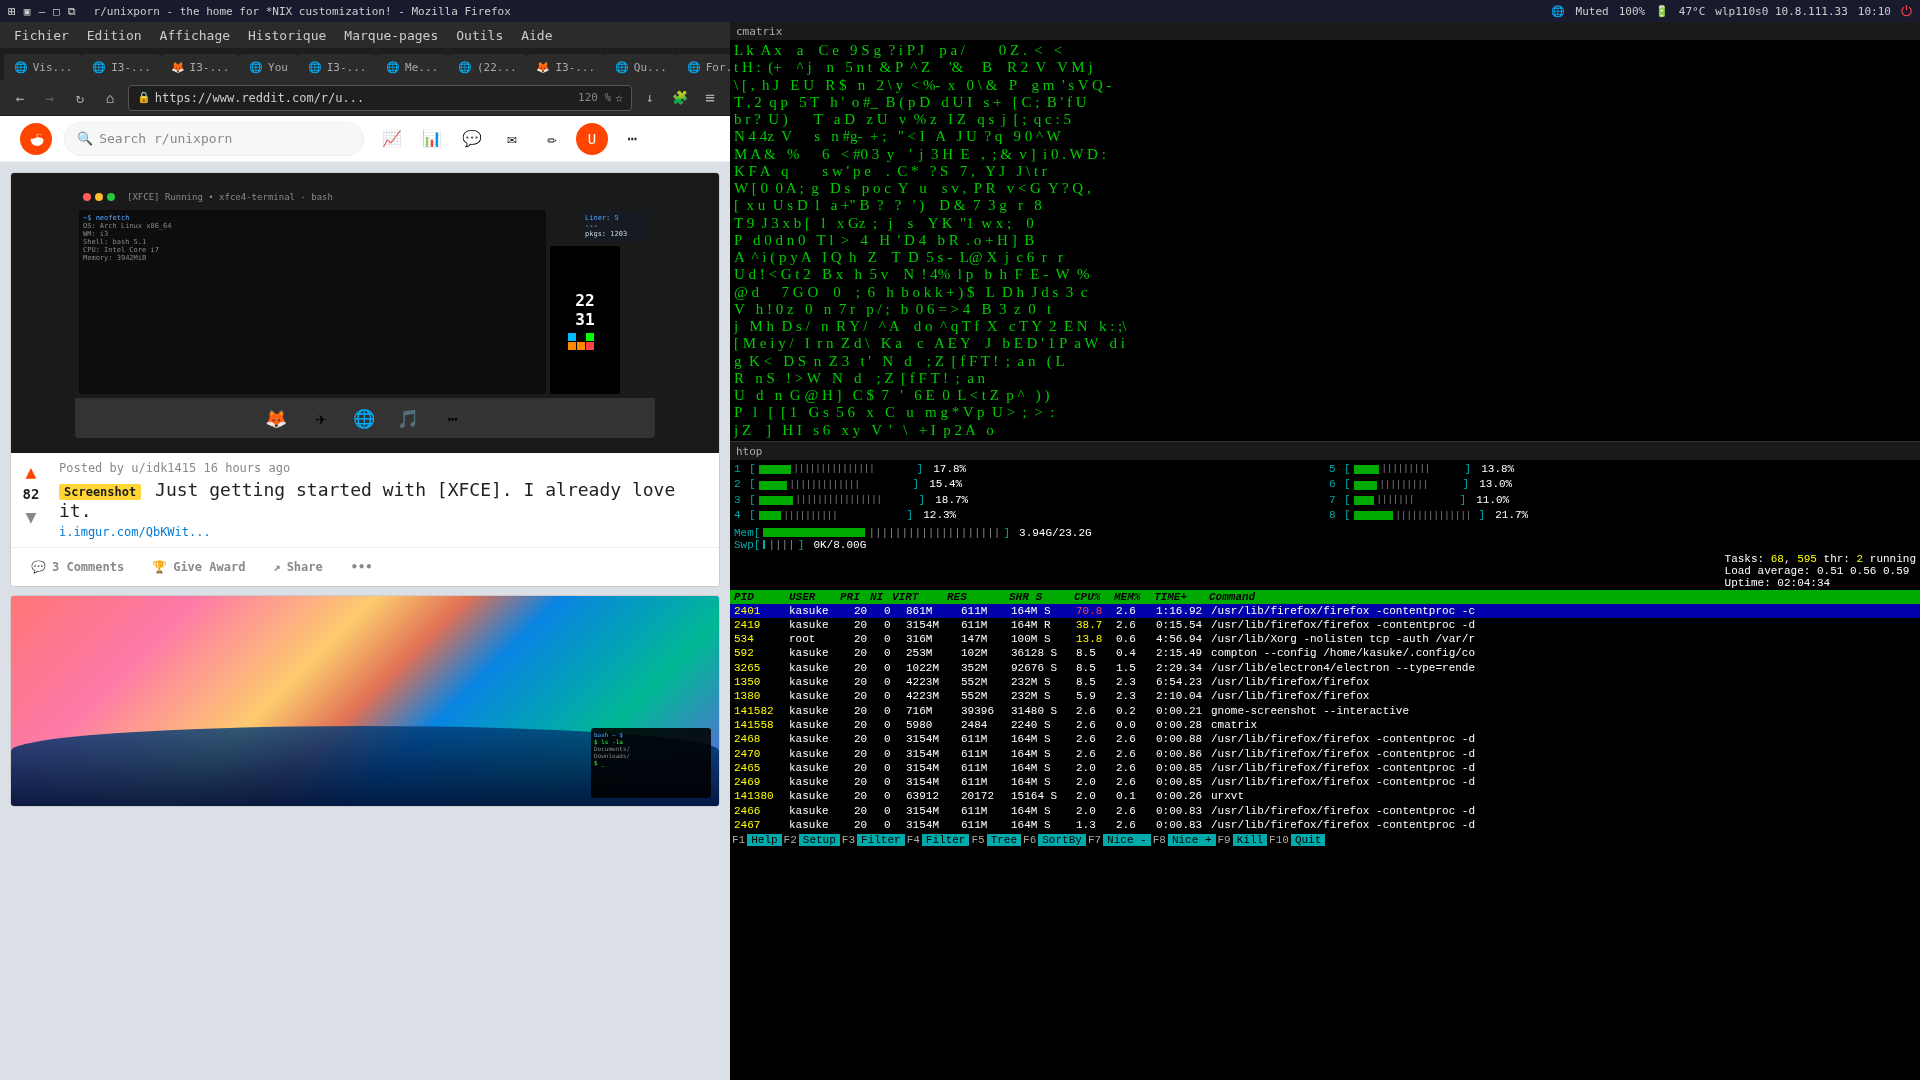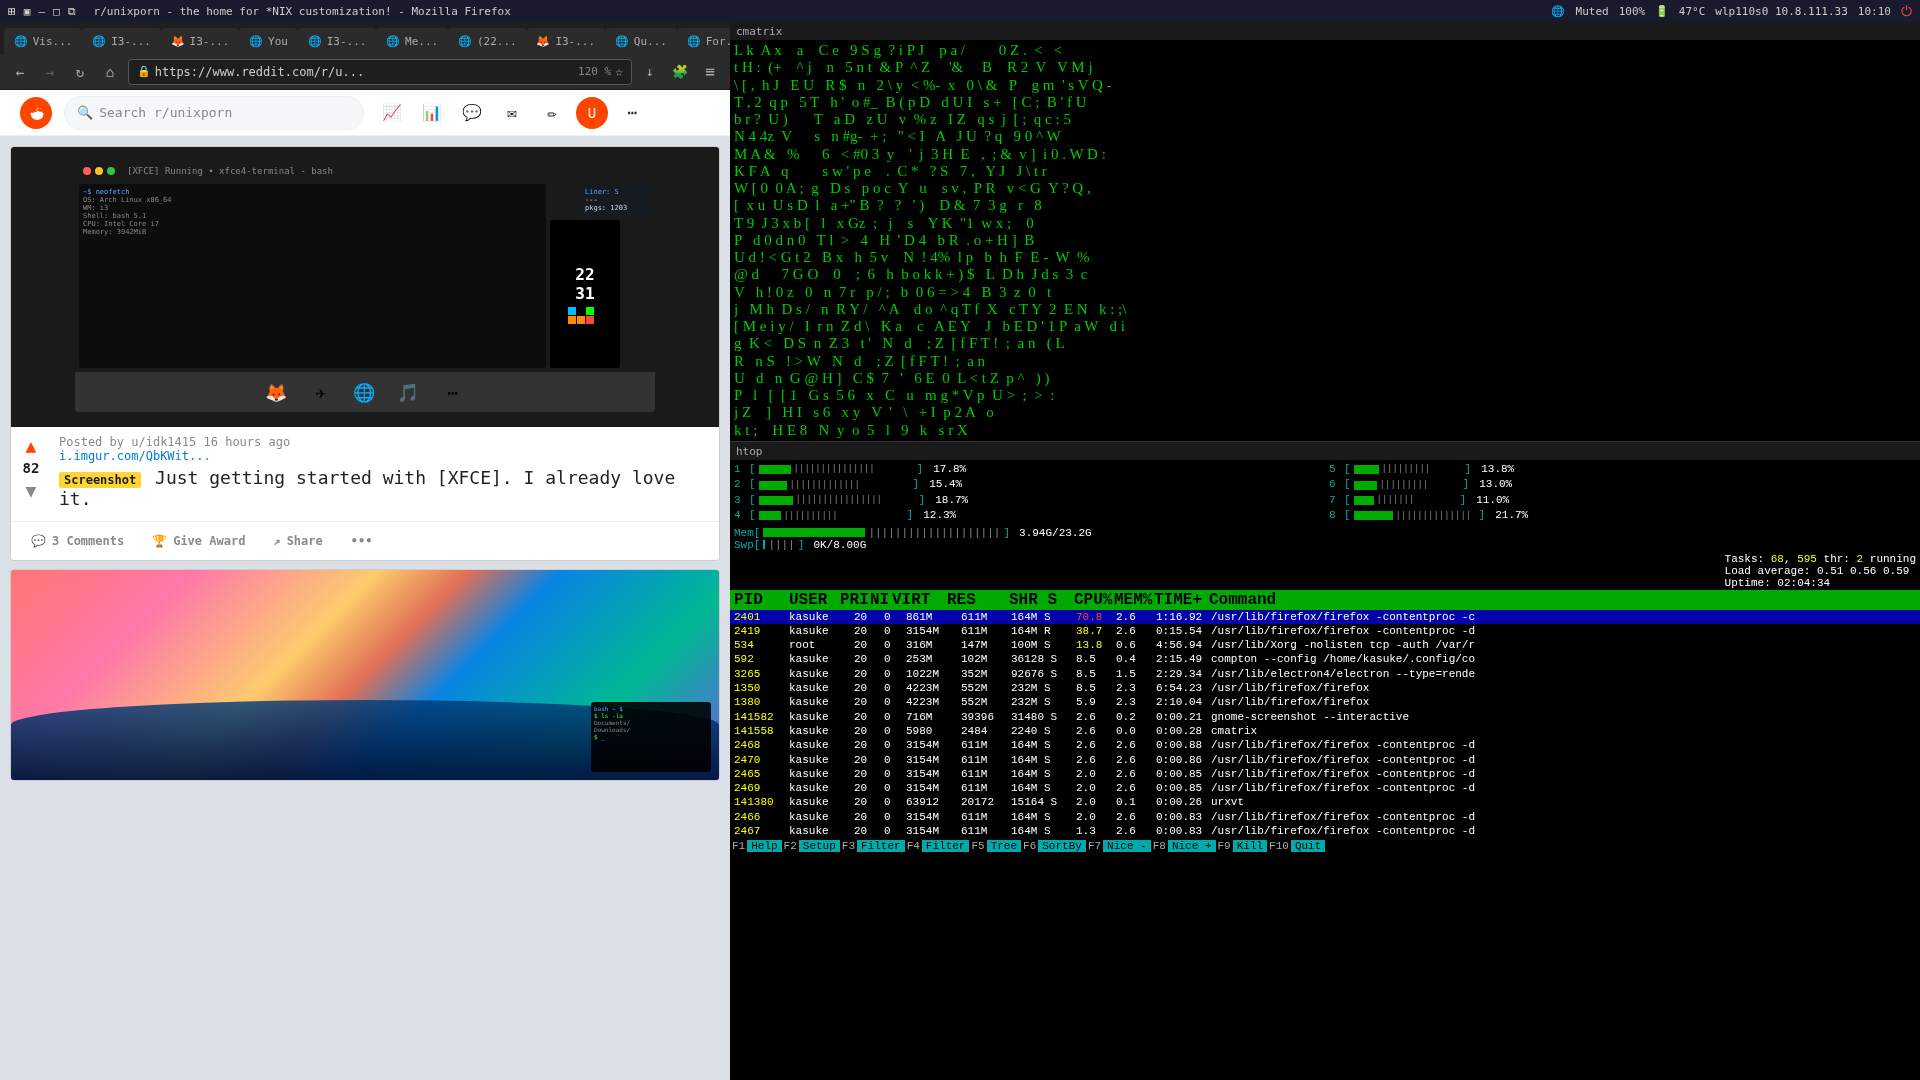--- a/index.html
+++ b/index.html
@@ -99,20 +99,29 @@
     <span>wlp110s0 10.8.111.33</span>
     <span>10:10</span>
     <span style="color:#ff4444; font-size:14px;">⏻</span>
   </div>
 </div>
 
 <div class="main-content">
 
   <div class="browser-pane">
 
+    <div class="browser-menubar">
+      <span class="menu-item">Fichier</span>
+      <span class="menu-item">Edition</span>
+      <span class="menu-item">Affichage</span>
+      <span class="menu-item">Historique</span>
+      <span class="menu-item">Marque-pages</span>
+      <span class="menu-item">Outils</span>
+      <span class="menu-item">Aide</span>
+    </div>
 
     <div class="browser-tabs">
       <div class="tab">
         <span>🌐</span>
         <span>Vis...</span>
       </div>
       <div class="tab">
         <span>🌐</span>
         <span>I3-...</span>
       </div>
@@ -247,25 +256,25 @@
             </div>
 
             <div style="display:flex; background:#fff;">
               <div style="width:40px; display:flex; flex-direction:column; align-items:center; padding:8px 4px; gap:4px;">
                 <div style="font-size:18px; color:#ff4500; cursor:pointer;">▲</div>
                 <div style="font-weight:bold; font-size:14px; color:#1c1c1c;">82</div>
                 <div style="font-size:18px; color:#878a8c; cursor:pointer;">▼</div>
               </div>
               <div style="flex:1; padding:8px;">
                 <div style="font-size:12px; color:#878a8c;">Posted by u/idk1415  16 hours ago</div>
-                <div style="font-size:12px; color:#0079d3; cursor:pointer;">i.imgur.com/QbKWit...</div>
                 <div style="margin:4px 0;">
                   <span style="background:#ffd635; color:#1c1c1c; padding:1px 5px; border-radius:2px; font-size:12px; font-weight:700; margin-right:6px;">Screenshot</span>
                   <span style="font-size:18px; color:#222; font-weight:500;">Just getting started with [XFCE]. I already love it.</span>
                 </div>
+                <div style="font-size:12px; color:#0079d3; cursor:pointer;">i.imgur.com/QbKWit...</div>
               </div>
             </div>
 
             <div class="post-actions">
               <div class="post-action">
                 <span>💬</span>
                 <span>3 Comments</span>
               </div>
               <div class="post-action">
                 <span>🏆</span>
@@ -315,20 +324,21 @@
           <div class="cmatrix-line">\ [ ,  h J   E U   R $   n   2 \ y  &lt; %-  x   0 \ &amp;   P    g m  ' s V Q -</div>
           <div class="cmatrix-line">T , 2  q p   5 T   h '  o #_  B ( p D   d U I   s +   [ C ;  B ' f U</div>
           <div class="cmatrix-line">b r ?  U )       T   a D   z U   v  % z   I Z   q s  j  [ ;  q c : 5</div>
           <div class="cmatrix-line">N 4 4z  V      s   n #g-  + ;   " &lt; I   A   J U  ? q   9 0 ^ W</div>
           <div class="cmatrix-line">M A &amp;   %      6   &lt; #0 3  y    '  j  3 H  E   ,  ; &amp;  v ]  i 0 . W D :</div>
           <div class="cmatrix-line">K F A   q         s w ' p e    .  C *   ? S   7 ,   Y J   J \ t r</div>
           <div class="cmatrix-line">W [ 0  0 A ;  g   D s   p o c  Y   u    s v ,  P R   v &lt; G  Y ? Q ,</div>
           <div class="cmatrix-line">[  x u  U s D  l   a +" B  ?   ?   ' )    D &amp;  7  3 g   r   8</div>
           <div class="cmatrix-line">T 9  J 3 x b [   l   x Gz  ;   j    s    Y K  "1  w x ;    0</div>
           <div class="cmatrix-line">P   d 0 d n 0   T l  &gt;   4   H  ' D 4   b R  . o + H ]  B</div>
+          <div class="cmatrix-line">A  ^ i ( p y A   I Q  h   Z    T  D  5 s -  L@ X  j  c 6  r   r</div>
           <div class="cmatrix-line">U d ! &lt; G t 2   B x   h  5 v    N  ! 4%  l p   b  h  F  E -  W  %</div>
           <div class="cmatrix-line">@ d      7 G O    0    ;  6   h  b o k k + ) $   L  D h  J d s  3  c</div>
           <div class="cmatrix-line">V   h ! 0 z   0   n  7 r   p / ;   b  0 6 = &gt; 4   B  3  z  0   t</div>
           <div class="cmatrix-line">j   M h  D s /   n  R Y /   ^ A    d o  ^ q T f  X   c T Y  2  E N   k : ;\</div>
           <div class="cmatrix-line">[ M e i y /   I  r n  Z d \   K a    c   A E Y    J   b E D ' 1 P  a W   d i</div>
           <div class="cmatrix-line">g  K &lt;   D S  n  Z 3   t '   N   d    ; Z  [ f F T !  ;  a n   ( L</div>
           <div class="cmatrix-line">R   n S   ! &gt; W   N   d    ; Z  [ f F T !  ;  a n</div>
           <div class="cmatrix-line">U   d   n  G @ H ]   C $  7   '   6 E  0  L &lt; t Z  p ^   ) )</div>
           <div class="cmatrix-line">P   l   [  [ 1   G s  5 6   x   C   u   m g * V p  U &gt;  ;  &gt;  :</div>
           <div class="cmatrix-line">j Z    ]   H I   s 6   x y   V  '   \   + I  p 2 A   o</div>
@@ -428,21 +438,21 @@
   <span style="color:#ffffff;margin-left:6px;">0K/8.00G</span>
 </div>
           </div>
           <div style="padding:1px 4px; font-size:11px; font-family:Courier New,monospace; color:#fff; display:flex; justify-content:flex-end;">
   <div>
     <div>Tasks: <span style="color:#ffff00;">68</span>, <span style="color:#ffff00;">595</span> thr: <span style="color:#ffff00;">2</span> running</div>
     <div>Load average: <span style="color:#ffffff;">0.51 0.56 0.59</span></div>
     <div>Uptime: <span style="color:#ffffff;">02:04:34</span></div>
   </div>
 </div>
-          <div style="display:flex; background:#00aa00; color:#000; padding:1px 4px; font-size:16px; font-family:Courier New,monospace; font-weight:bold;">
+          <div style="display:flex; background:#00aa00; color:#000; padding:1px 4px; font-size:11px; font-family:Courier New,monospace; font-weight:bold;font-style:italic;">
   <span style="width:55px;">PID</span>
   <span style="width:51px;">USER</span>
   <span style="width:30px;">PRI</span>
   <span style="width:22px;">NI</span>
   <span style="width:55px;">VIRT</span>
   <span style="width:62px;">RES</span>
   <span style="width:65px;">SHR S</span>
   <span style="width:40px;">CPU%</span>
   <span style="width:40px;">MEM%</span>
   <span style="width:55px;">TIME+</span>

